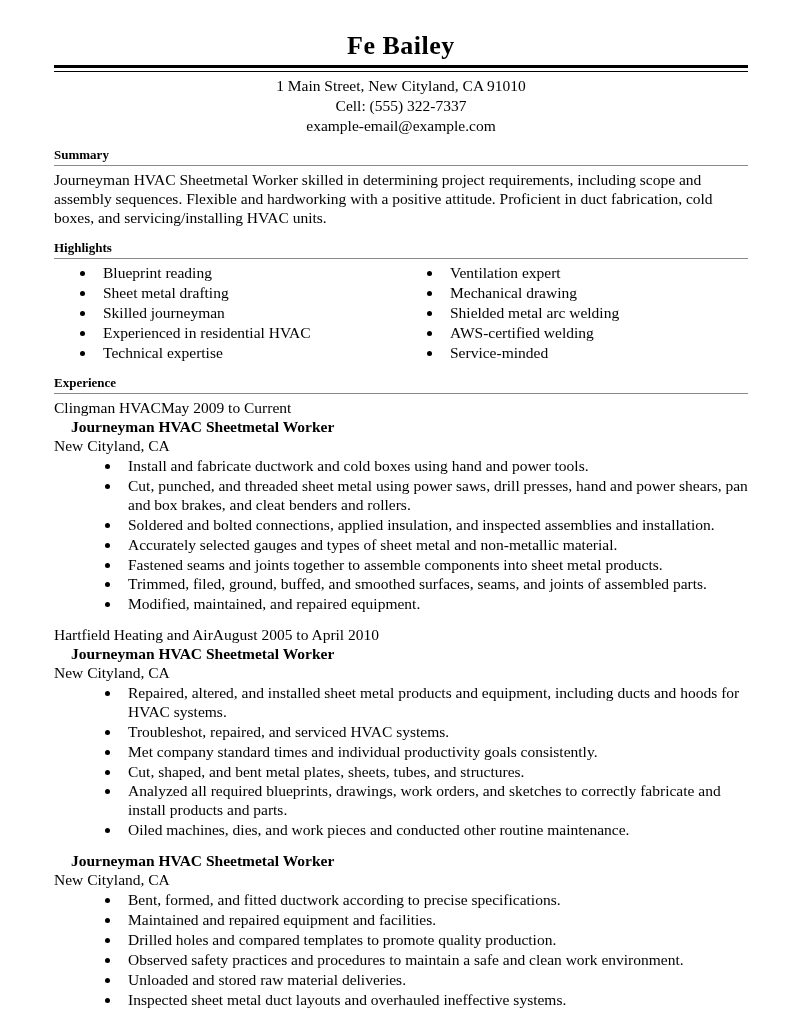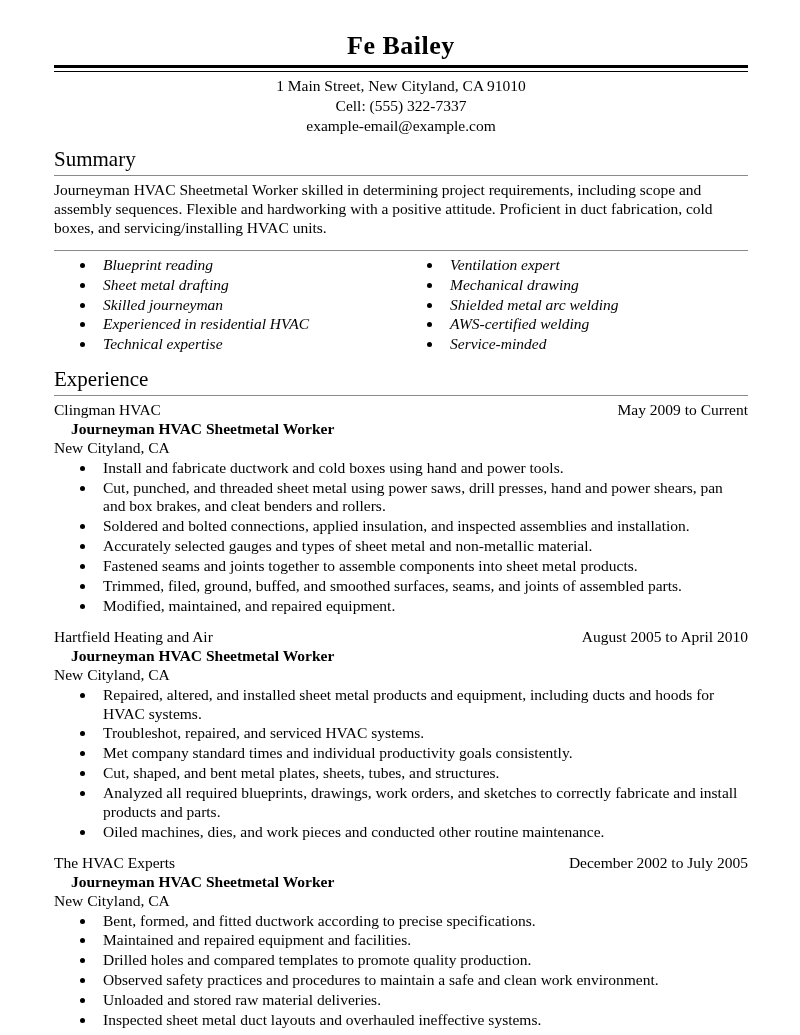--- a/index.html
+++ b/index.html
@@ -27,39 +27,39 @@
     border-top: 3px solid #000000;
     border-bottom: 1px solid #000000;
     height: 7px;
     margin-bottom: 5px;
   }
   .contact { text-align: center; }
   .contact-line { margin-bottom: 1px; text-align: center; }
 
   
   .section { margin-top: 12px; }
-  .section-heading { font-size: 21px; font-weight: normal; }
+  .section-heading { font-size: 13px; font-weight: bold; }
   .section-rule {
     border: 0;
     border-top: 1px solid #8a8a8a;
     margin: 2px 0 5px 0;
   }
 
   
-  .highlights-cols { display: flex; font-style: italic; }
+  .highlights-cols { display: flex; }
   .highlights-col { width: 50%; list-style: disc outside; padding-left: 42px; }
   .highlights-col li { padding-left: 7px; margin-bottom: 1px; }
 
   
   .job { margin-bottom: 12px; }
   .job:last-child { margin-bottom: 0; }
-  .job-header { display: flex; justify-content: space-between; align-items: baseline; }
+  .job-header { display: flex; align-items: baseline; }
   .job-title { font-weight: bold; margin-left: 17px; }
   .bullets { list-style: disc outside; padding-left: 42px; margin-top: 1px; }
-  .bullets li { padding-left: 7px; margin-bottom: 1px; }
+  .bullets li { padding-left: 7px; margin-bottom: 1px; margin-left: 25px; }
 </style>
 </head>
 <body>
 
 <div class="page">
 
   <div class="name">Fe Bailey</div>
   <div class="double-rule"></div>
   <div class="contact">
     <div class="contact-line">1 Main Street, New Cityland, CA 91010</div>
@@ -67,20 +67,21 @@
     <div class="contact-line">example-email@example.com</div>
   </div>
 
   <div class="section">
     <div class="section-heading">Summary</div>
     <hr class="section-rule">
     <div class="summary-text">Journeyman HVAC Sheetmetal Worker skilled in determining project requirements, including scope and assembly sequences. Flexible and hardworking with a positive attitude. Proficient in duct fabrication, cold boxes, and servicing/installing HVAC units.</div>
   </div>
 
   <div class="section">
+    <div class="section-heading">Highlights</div>
     <hr class="section-rule">
     <div class="highlights-cols">
       <ul class="highlights-col">
         <li>Blueprint reading</li>
         <li>Sheet metal drafting</li>
         <li>Skilled journeyman</li>
         <li>Experienced in residential HVAC</li>
         <li>Technical expertise</li>
       </ul>
       <ul class="highlights-col">
@@ -126,24 +127,20 @@
         <li>Repaired, altered, and installed sheet metal products and equipment, including ducts and hoods for HVAC systems.</li>
         <li>Troubleshot, repaired, and serviced HVAC systems.</li>
         <li>Met company standard times and individual productivity goals consistently.</li>
         <li>Cut, shaped, and bent metal plates, sheets, tubes, and structures.</li>
         <li>Analyzed all required blueprints, drawings, work orders, and sketches to correctly fabricate and install products and parts.</li>
         <li>Oiled machines, dies, and work pieces and conducted other routine maintenance.</li>
       </ul>
     </div>
 
     <div class="job">
-      <div class="job-header">
-        <span>The HVAC Experts</span>
-        <span>December 2002 to July 2005</span>
-      </div>
       <div class="job-title">Journeyman HVAC Sheetmetal Worker</div>
       <div class="job-location">New Cityland, CA</div>
       <ul class="bullets">
         <li>Bent, formed, and fitted ductwork according to precise specifications.</li>
         <li>Maintained and repaired equipment and facilities.</li>
         <li>Drilled holes and compared templates to promote quality production.</li>
         <li>Observed safety practices and procedures to maintain a safe and clean work environment.</li>
         <li>Unloaded and stored raw material deliveries.</li>
         <li>Inspected sheet metal duct layouts and overhauled ineffective systems.</li>
       </ul>

